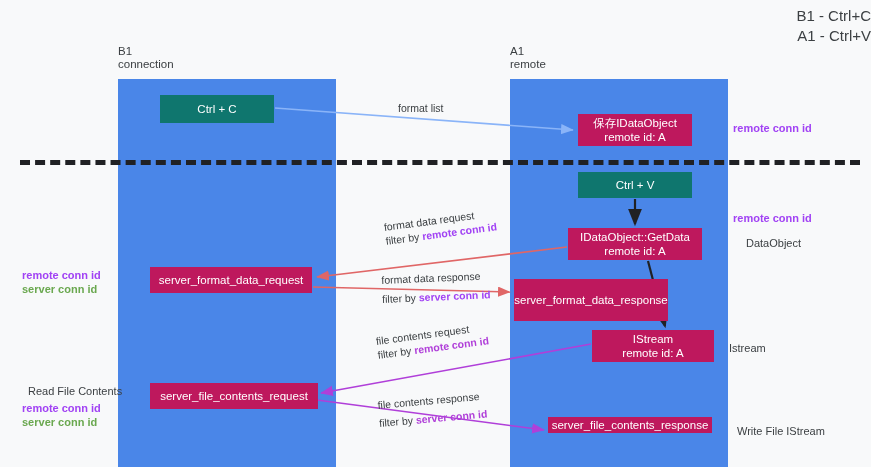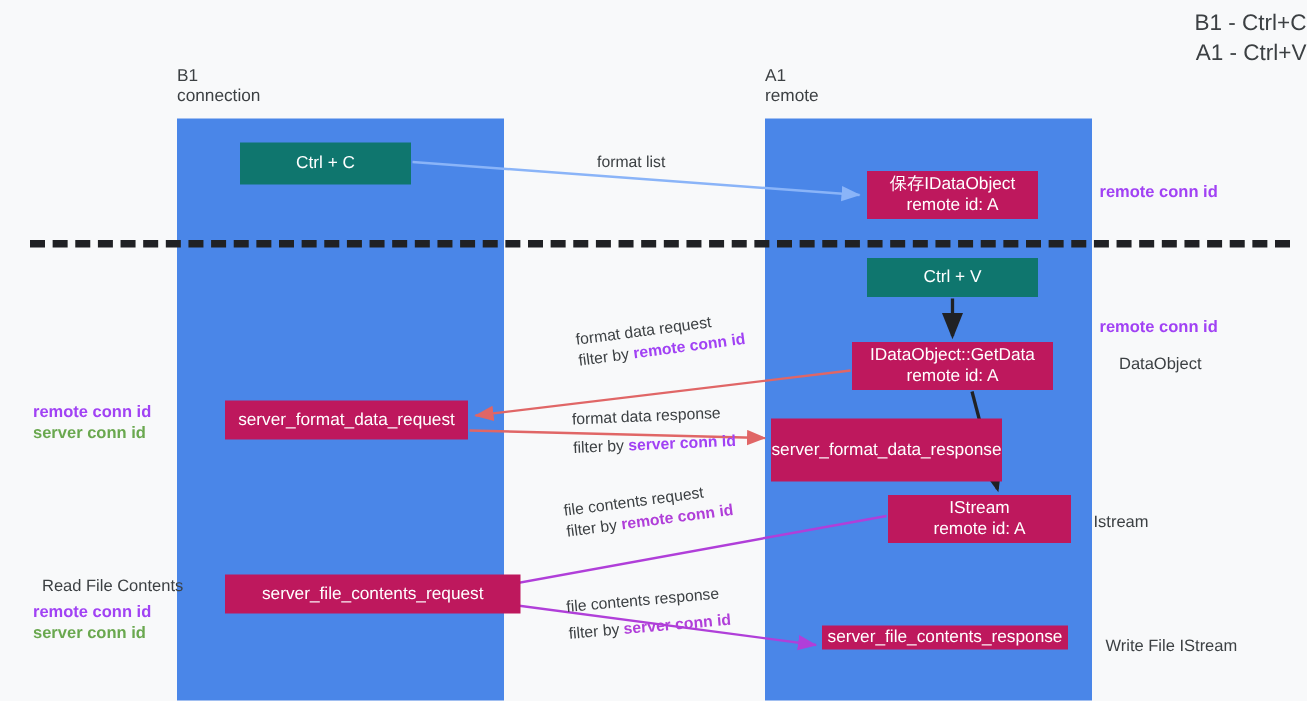--- a/index.html
+++ b/index.html
@@ -61,21 +61,21 @@
   .node.orange{background:#be185d;}
   .node .ln{display:block;white-space:nowrap;}
 
   #n-ctrlc{left:160px;top:95px;width:114px;height:28px;}
   #n-dataobj{left:578px;top:114px;width:114px;height:32px;}
   #n-ctrlv{left:578px;top:172px;width:114px;height:26px;}
   #n-getdata{left:568px;top:228px;width:134px;height:32px;}
   #n-sfdreq{left:150px;top:267px;width:162px;height:26px;}
   #n-sfdres{left:514px;top:279px;width:154px;height:42px;}
   #n-istream{left:592px;top:330px;width:122px;height:32px;}
-  #n-sfcreq{left:150px;top:383px;width:197px;height:26px;}
+  #n-sfcreq{left:150px;top:383px;width:168px;height:26px;}
   #n-sfcres{left:548px;top:417px;width:164px;height:16px;}
 
   
   .ann{
     position:absolute;
     font-size:11px;
     line-height:14px;
     white-space:nowrap;
   }
   .ann .purple{color:#a142f4;font-weight:bold;}

